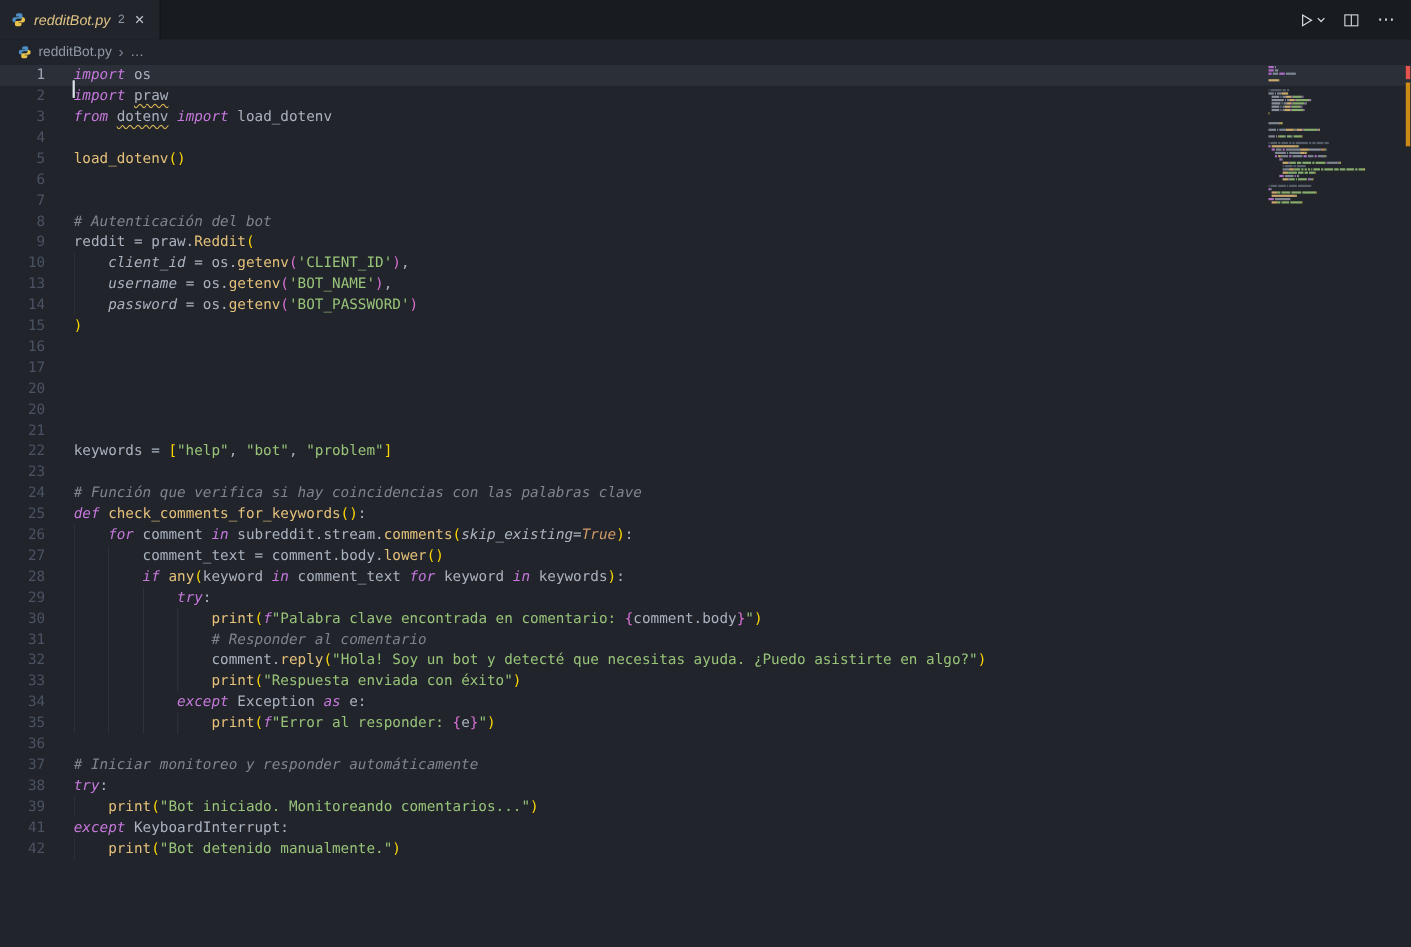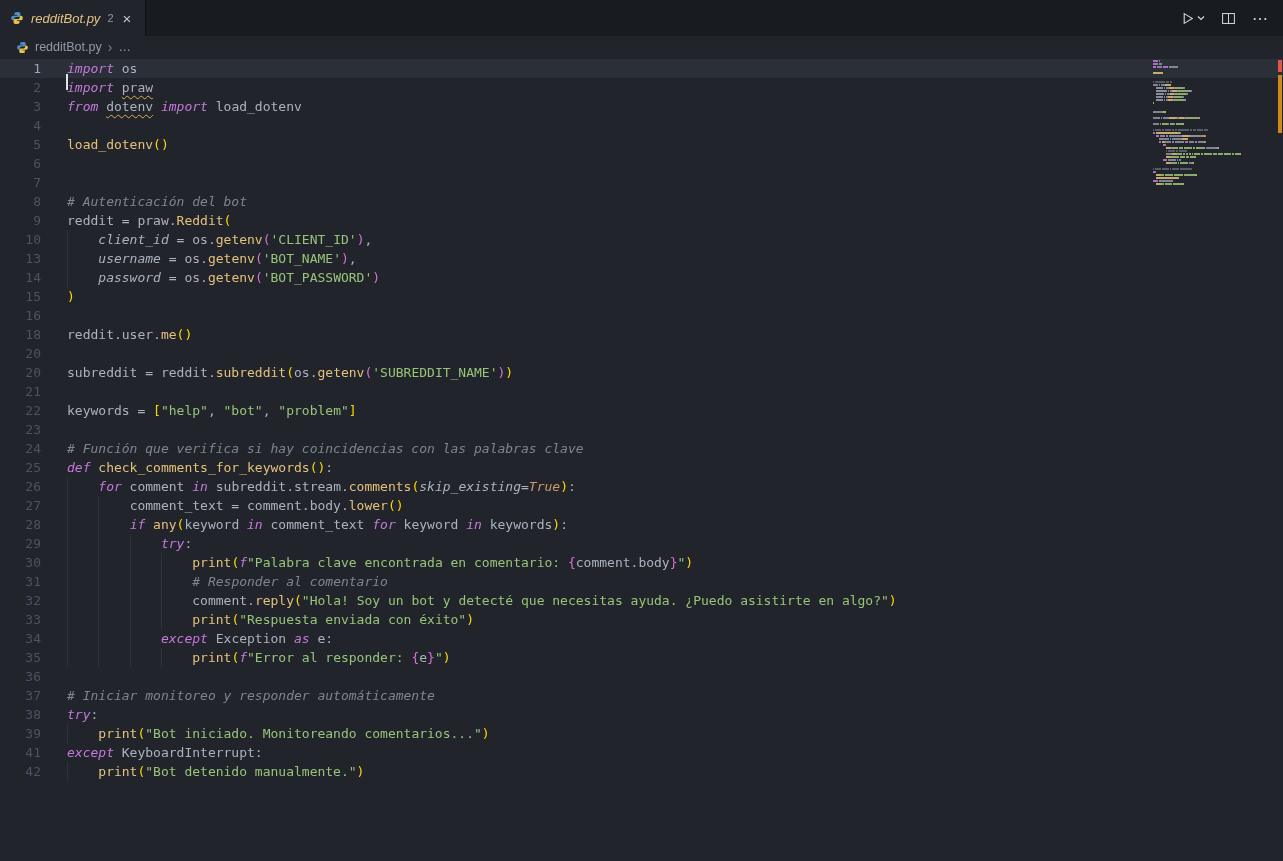--- a/index.html
+++ b/index.html
@@ -126,23 +126,23 @@
         <div class="line"><span class="ln">5</span><span class="lc"><span class="tk-fn">load_dotenv</span><span class="tk-b1">()</span></span></div>
         <div class="line"><span class="ln">6</span><span class="lc"></span></div>
         <div class="line"><span class="ln">7</span><span class="lc"></span></div>
         <div class="line"><span class="ln">8</span><span class="lc"><span class="tk-cm"># Autenticación del bot</span></span></div>
         <div class="line"><span class="ln">9</span><span class="lc"><span class="tk-d">reddit = praw.</span><span class="tk-fn">Reddit</span><span class="tk-b1">(</span></span></div>
         <div class="line"><span class="ln">10</span><span class="lc"><span class="ig">    </span><span class="tk-pm">client_id</span><span class="tk-d"> = os.</span><span class="tk-fn">getenv</span><span class="tk-b2">(</span><span class="tk-str">'CLIENT_ID'</span><span class="tk-b2">)</span><span class="tk-d">,</span></span></div>
         <div class="line"><span class="ln">13</span><span class="lc"><span class="ig">    </span><span class="tk-pm">username</span><span class="tk-d"> = os.</span><span class="tk-fn">getenv</span><span class="tk-b2">(</span><span class="tk-str">'BOT_NAME'</span><span class="tk-b2">)</span><span class="tk-d">,</span></span></div>
         <div class="line"><span class="ln">14</span><span class="lc"><span class="ig">    </span><span class="tk-pm">password</span><span class="tk-d"> = os.</span><span class="tk-fn">getenv</span><span class="tk-b2">(</span><span class="tk-str">'BOT_PASSWORD'</span><span class="tk-b2">)</span></span></div>
         <div class="line"><span class="ln">15</span><span class="lc"><span class="tk-b1">)</span></span></div>
         <div class="line"><span class="ln">16</span><span class="lc"></span></div>
-        <div class="line"><span class="ln">18</span><span class="lc"><span class="tk-d">reddit.user.</span><span class="tk-fn">me</span><span class="tk-b1">()</span></span></div>
+        <div class="line"><span class="ln">17</span><span class="lc"></span></div>
         <div class="line"><span class="ln">20</span><span class="lc"></span></div>
-        <div class="line"><span class="ln">20</span><span class="lc"><span class="tk-d">subreddit = reddit.</span><span class="tk-fn">subreddit</span><span class="tk-b1">(</span><span class="tk-d">os.</span><span class="tk-fn">getenv</span><span class="tk-b2">(</span><span class="tk-str">'SUBREDDIT_NAME'</span><span class="tk-b2">)</span><span class="tk-b1">)</span></span></div>
+        <div class="line"><span class="ln">20</span></div>
         <div class="line"><span class="ln">21</span><span class="lc"></span></div>
         <div class="line"><span class="ln">22</span><span class="lc"><span class="tk-d">keywords = </span><span class="tk-b1">[</span><span class="tk-str">"help"</span><span class="tk-d">, </span><span class="tk-str">"bot"</span><span class="tk-d">, </span><span class="tk-str">"problem"</span><span class="tk-b1">]</span></span></div>
         <div class="line"><span class="ln">23</span><span class="lc"></span></div>
         <div class="line"><span class="ln">24</span><span class="lc"><span class="tk-cm"># Función que verifica si hay coincidencias con las palabras clave</span></span></div>
         <div class="line"><span class="ln">25</span><span class="lc"><span class="tk-kw">def</span><span class="tk-d"> </span><span class="tk-fn">check_comments_for_keywords</span><span class="tk-b1">()</span><span class="tk-d">:</span></span></div>
         <div class="line"><span class="ln">26</span><span class="lc"><span class="ig">    </span><span class="tk-kw">for</span><span class="tk-d"> comment </span><span class="tk-kw">in</span><span class="tk-d"> subreddit.stream.</span><span class="tk-fn">comments</span><span class="tk-b1">(</span><span class="tk-pm">skip_existing</span><span class="tk-d">=</span><span class="tk-cn">True</span><span class="tk-b1">)</span><span class="tk-d">:</span></span></div>
         <div class="line"><span class="ln">27</span><span class="lc"><span class="ig">    </span><span class="ig">    </span><span class="tk-d">comment_text = comment.body.</span><span class="tk-fn">lower</span><span class="tk-b1">()</span></span></div>
         <div class="line"><span class="ln">28</span><span class="lc"><span class="ig">    </span><span class="ig">    </span><span class="tk-kw">if</span><span class="tk-d"> </span><span class="tk-fn">any</span><span class="tk-b1">(</span><span class="tk-d">keyword </span><span class="tk-kw">in</span><span class="tk-d"> comment_text </span><span class="tk-kw">for</span><span class="tk-d"> keyword </span><span class="tk-kw">in</span><span class="tk-d"> keywords</span><span class="tk-b1">)</span><span class="tk-d">:</span></span></div>
         <div class="line"><span class="ln">29</span><span class="lc"><span class="ig">    </span><span class="ig">    </span><span class="ig">    </span><span class="tk-kw">try</span><span class="tk-d">:</span></span></div>
         <div class="line"><span class="ln">30</span><span class="lc"><span class="ig">    </span><span class="ig">    </span><span class="ig">    </span><span class="ig">    </span><span class="tk-fn">print</span><span class="tk-b1">(</span><span class="tk-fp">f</span><span class="tk-str">"Palabra clave encontrada en comentario: </span><span class="tk-b2">{</span><span class="tk-d">comment.body</span><span class="tk-b2">}</span><span class="tk-str">"</span><span class="tk-b1">)</span></span></div>

